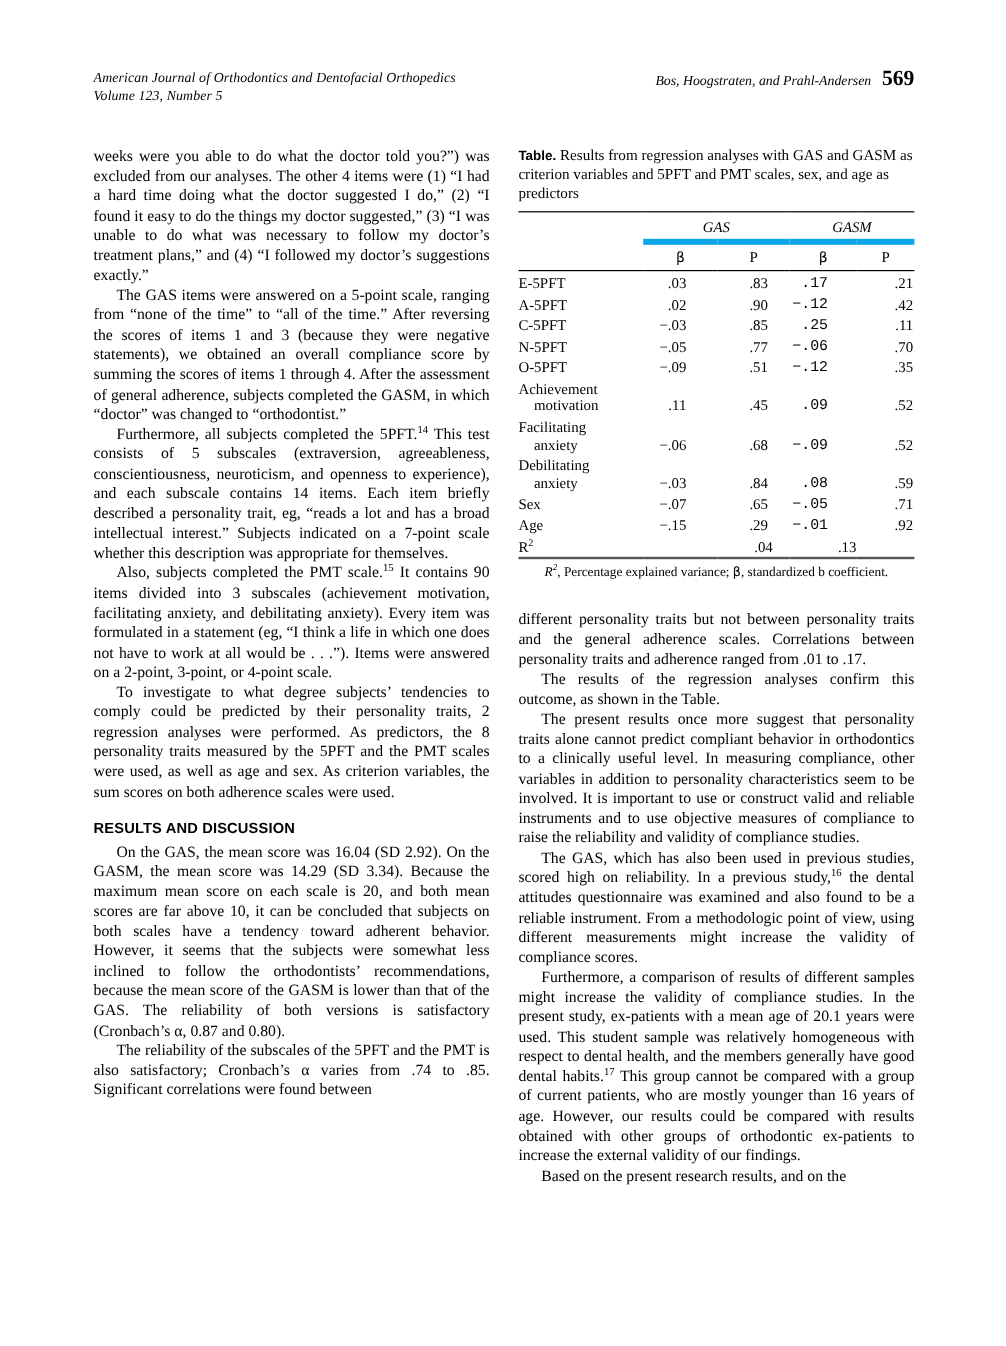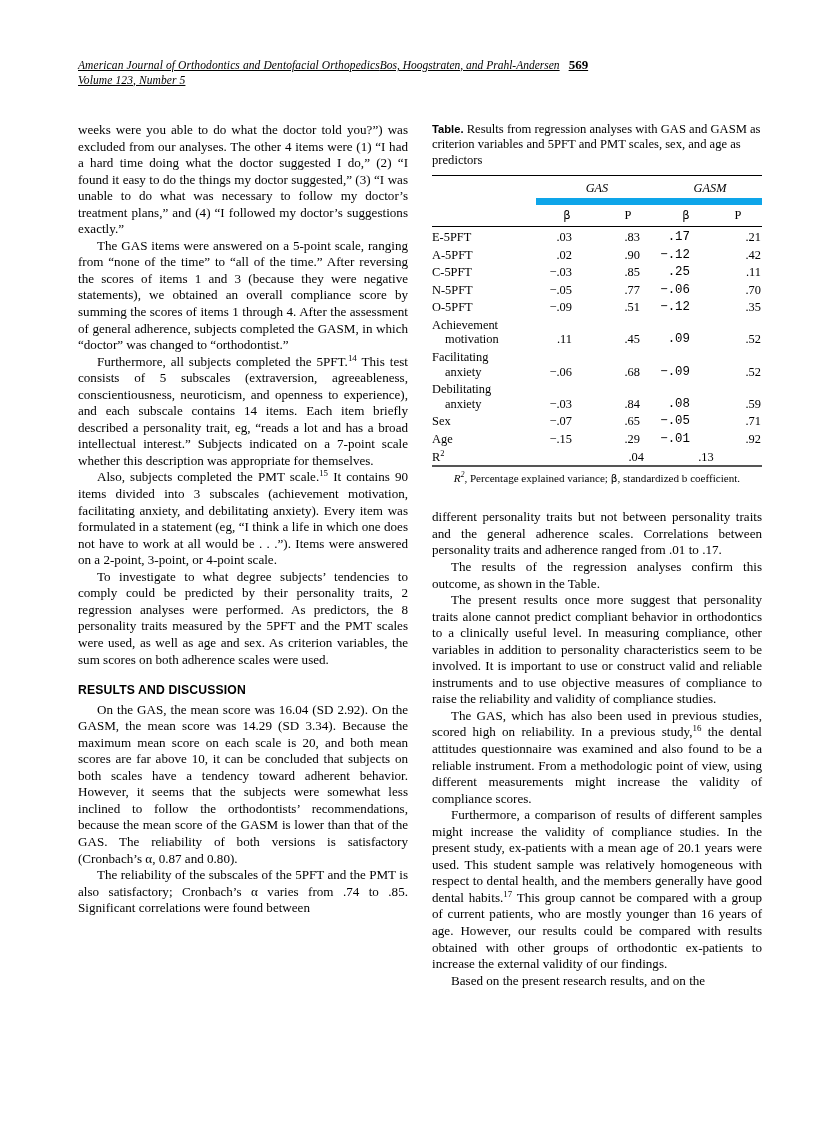--- a/index.html
+++ b/index.html
@@ -23,41 +23,40 @@
     background: #fff;
   }
 
   
   .runhead {
     position: absolute;
     left: 78px;
     top: 58px;
     width: 684px;
     display: flex;
-    justify-content: flex-start;
+    justify-content: space-between;
     align-items: flex-start;
-    text-decoration: underline;
   }
   .runhead-left {
     font-style: italic;
     font-size: 11.5px;
     line-height: 14.5px;
     letter-spacing: 0.1px;
   }
   .runhead-right {
     font-style: italic;
     font-size: 11.5px;
     line-height: 14.5px;
     text-align: right;
     white-space: nowrap;
   }
   .pageno {
     font-style: normal;
     font-weight: bold;
-    font-size: 13px;
+    font-size: 18px;
     margin-left: 9px;
   }
 
   
   .col {
     position: absolute;
     top: 122px;
     width: 330px;
     font-size: 13.1px;
     line-height: 16.55px;
@@ -122,21 +121,21 @@
   .rule-bot   { border-bottom: 2px solid #555; margin-top: 28px; }
 
   .grp-head {
     text-align: center;
     font-style: italic;
     font-size: 12.3px;
     padding-bottom: 2px !important;
     padding-top: 5px !important;
   }
   .grp-rule {
-    border-bottom: 7px solid #0ea5e9;
+    border-bottom: 5px solid #0ea5e9;
   }
   .sub-head {
     text-align: center;
     font-size: 12.4px;
     padding-top: 3px !important;
     padding-bottom: 4px !important;
   }
   .sub-head.beta { font-family: "DejaVu Sans", sans-serif; font-size: 11.6px; }
 
   td.lab {

